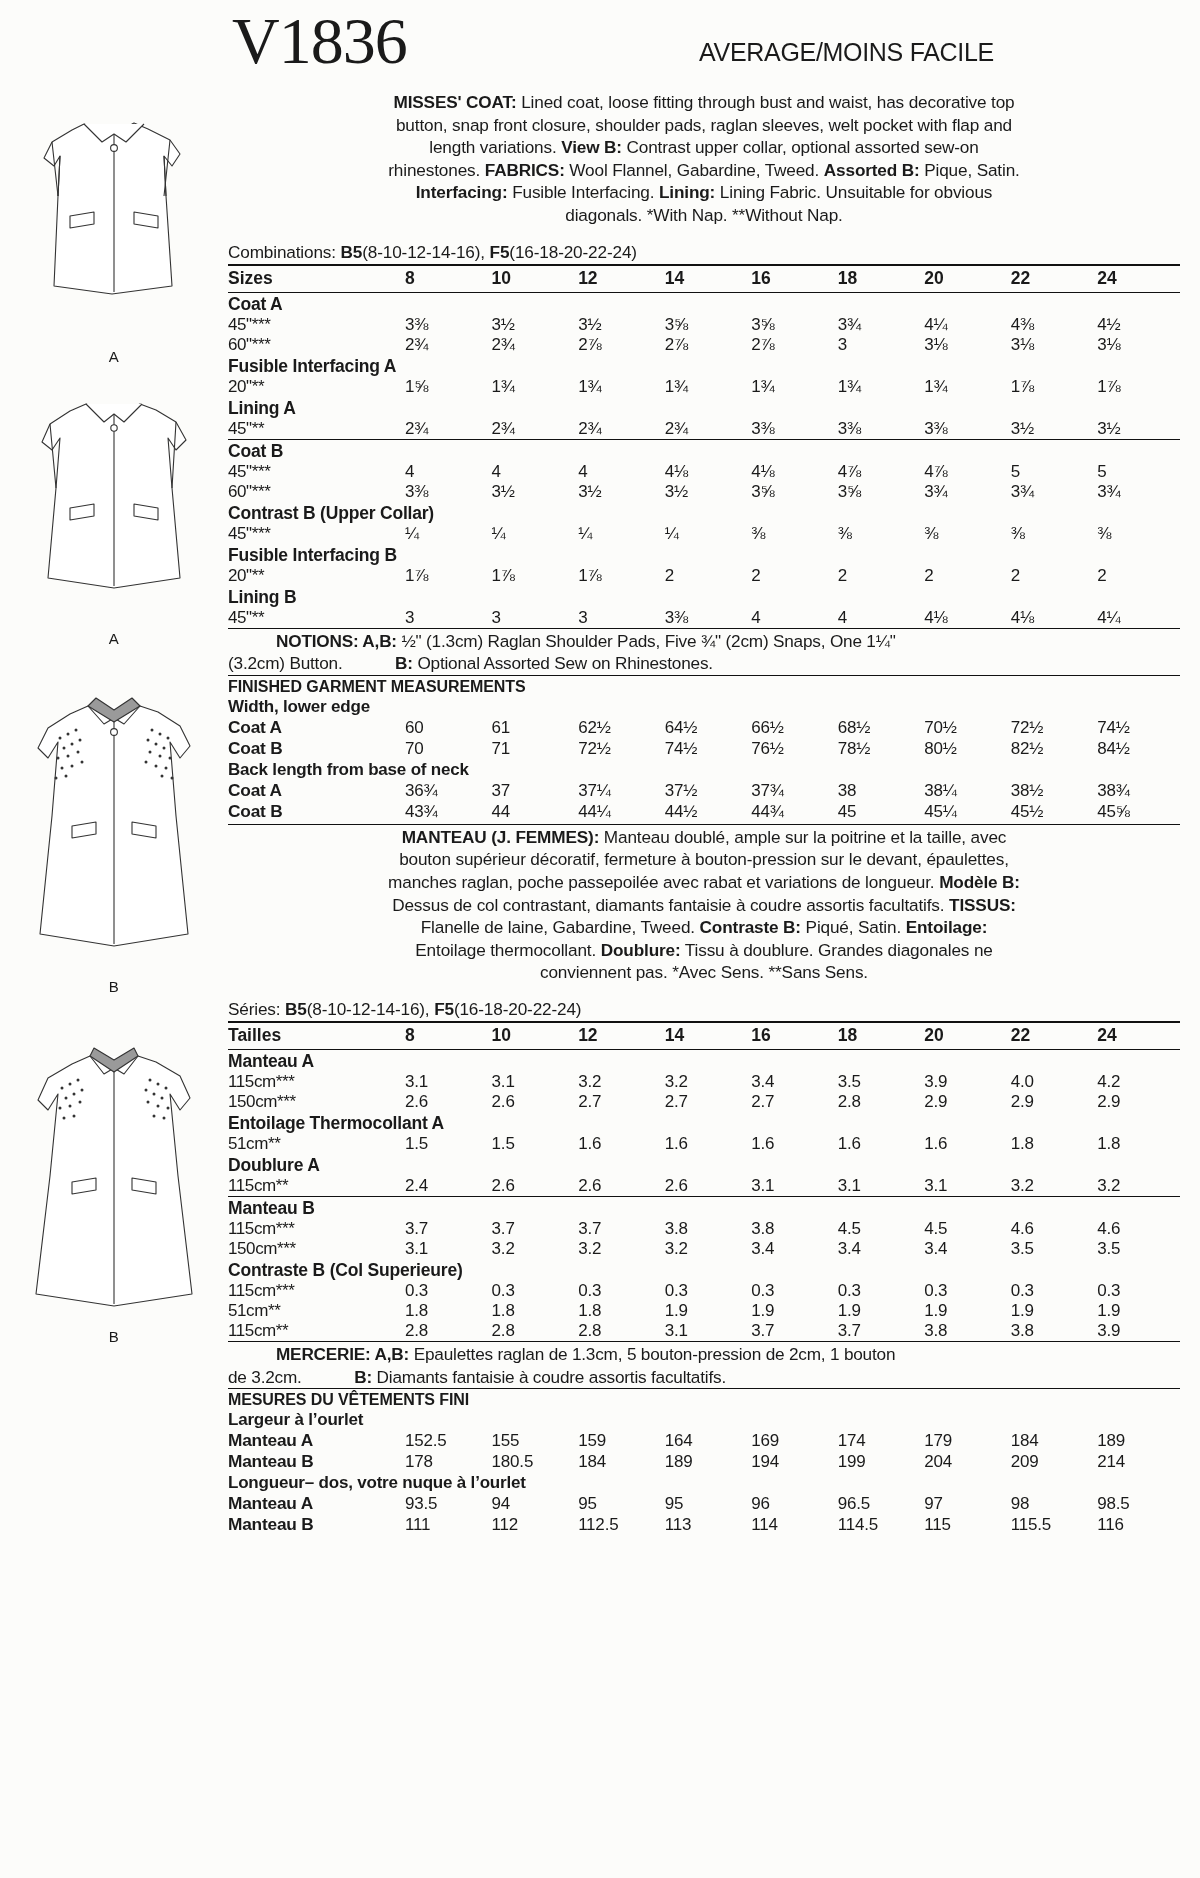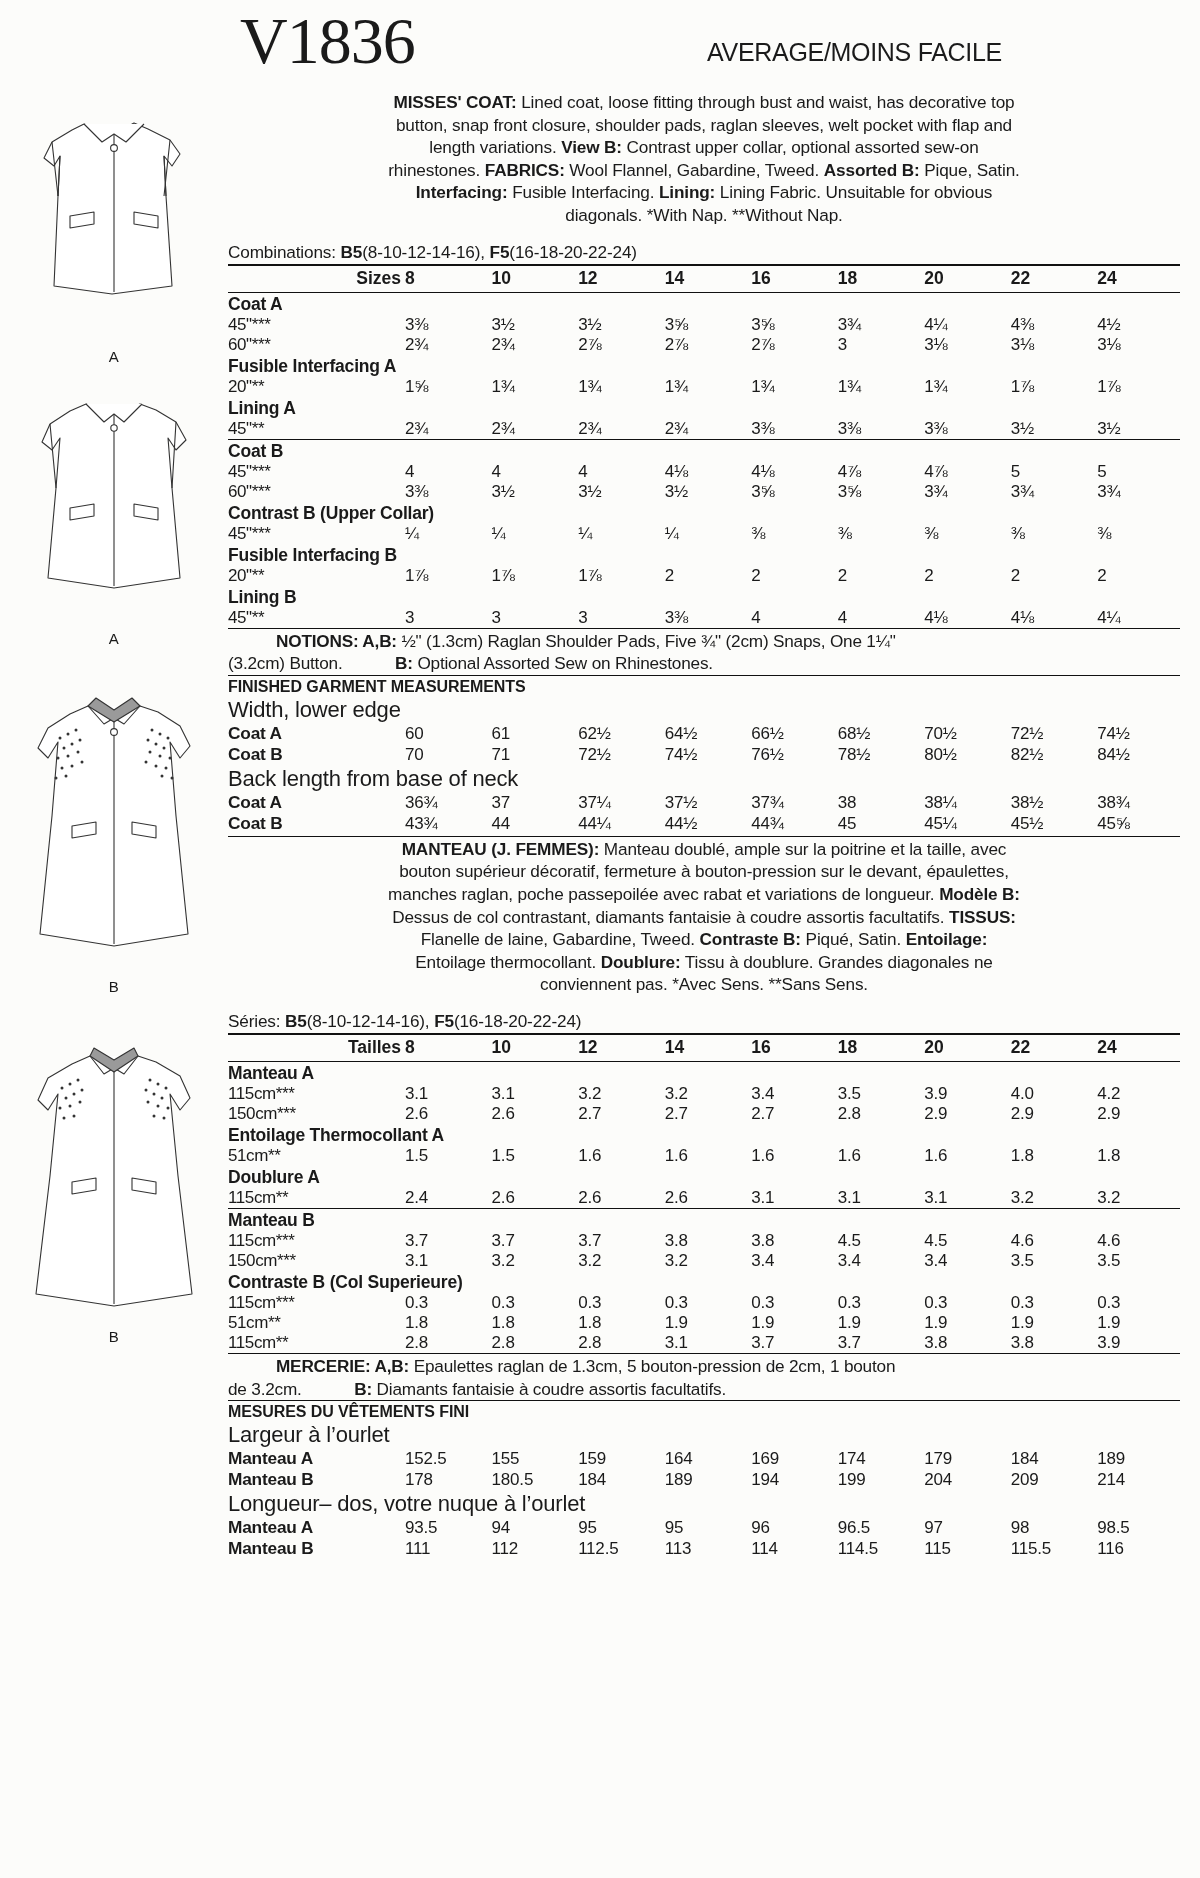--- a/index.html
+++ b/index.html
@@ -6,21 +6,21 @@
   body{
     width:1200px;height:1878px;
     background:#fcfcfa;
     font-family:"Liberation Sans",sans-serif;
     color:#1a1a1a;
     overflow:hidden;
   }
   .page{position:relative;width:1200px;height:1878px;}
 
   
-  .header{position:absolute;left:12px;top:0;width:1012px;height:86px;}
+  .header{position:absolute;left:4px;top:0;width:1012px;height:86px;}
   .pattern-no{
     position:absolute;left:228px;top:8px;
     font-family:"Liberation Serif",serif;
     font-size:66px;font-weight:400;letter-spacing:-1px;line-height:1;
   }
   .difficulty{
     position:absolute;right:22px;top:38px;
     font-size:25px;font-weight:400;letter-spacing:-0.3px;
   }
 
@@ -53,21 +53,21 @@
   
   table.sz{
     border-collapse:collapse;width:952px;table-layout:fixed;
     font-size:17px;
   }
   table.sz td,table.sz th{padding:0;vertical-align:baseline;}
   col.lbl{width:136px;}
   col.c{width:68px;}
 
   tr.hdr th{
-    font-weight:700;font-size:17.5px;text-align:right;
+    font-weight:700;font-size:17.5px;text-align:left;
     padding:2px 0 3px 0;
   }
   tr.hdr th.n{text-align:left;padding-left:4px;}
   .rule-top{border-top:2px solid #111;}
   .rule-bot{border-bottom:1.6px solid #111;}
 
   tr.grp td{
     font-weight:700;font-size:17.5px;padding-top:1px;letter-spacing:-0.2px;
   }
   tr.val td{font-size:17px;padding-bottom:0px;letter-spacing:-0.2px;}
@@ -79,21 +79,21 @@
   }
   .notions b{font-weight:700;margin-left:48px;}
   .sect-title{
     font-size:16px;font-weight:700;margin:2px 0 0 0;letter-spacing:-0.1px;
   }
 
   table.fin{border-collapse:collapse;width:952px;table-layout:fixed;font-size:17px;}
   table.fin td{padding:0;vertical-align:baseline;letter-spacing:-0.2px;}
   table.fin td.lbl{font-weight:700;font-size:17.3px;}
   table.fin td.n{padding-left:4px;}
-  table.fin tr.sub td{font-weight:400;font-size:22px;padding-top:1px;margin-top:45px;}
+  table.fin tr.sub td{font-weight:700;font-size:17px;padding-top:1px;margin-top:45px;}
 </style>
 </head>
 <body>
 
 <div class="page">
 
   <div class="header">
     <div class="pattern-no">V1836</div>
     <div class="difficulty">AVERAGE/MOINS FACILE</div>
   </div>

